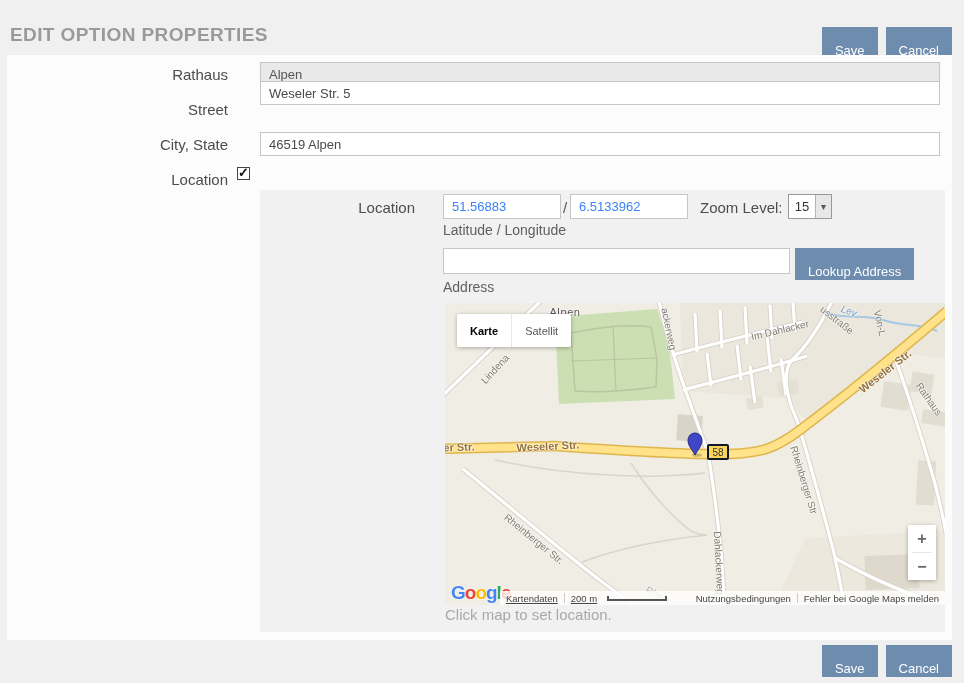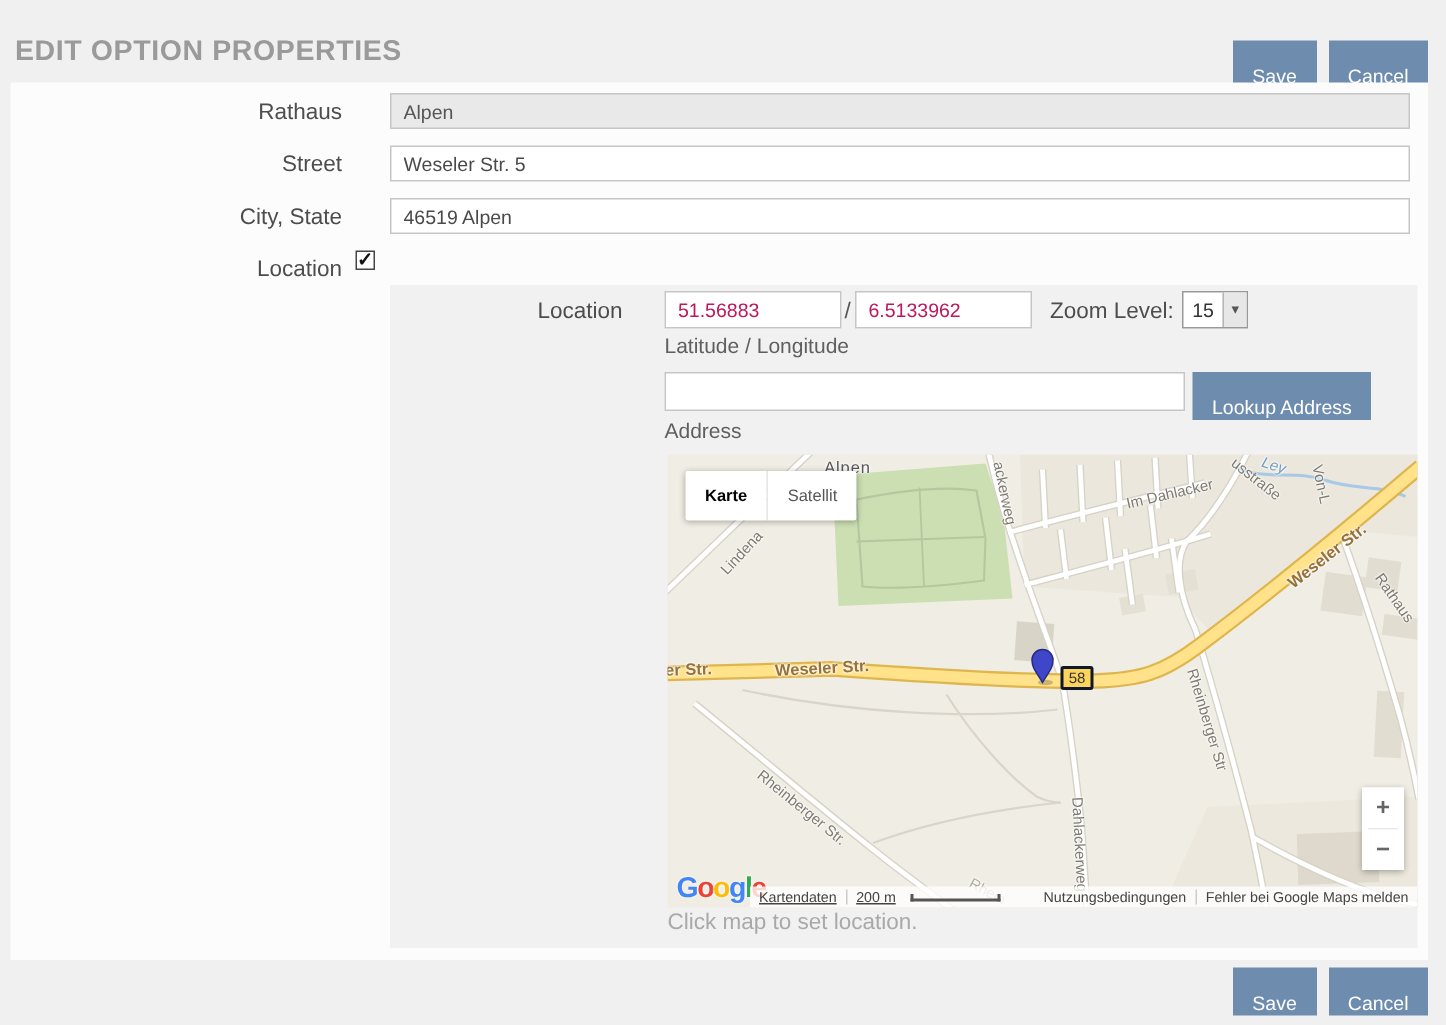--- a/index.html
+++ b/index.html
@@ -25,21 +25,21 @@
   .tinput:disabled, .tinput.disabled { background:#e9e9e9; color:#555; }
 
   .checkbox { position:absolute; left:230px; top:112px; width:13px; height:13px;
               background:#fff; border:1px solid #444; display:inline-block; cursor:pointer; }
   .checkbox .check { position:absolute; left:0px; top:-3px; font-size:13px; font-weight:bold; color:#111; }
 
   
   .loc-panel { position:absolute; left:253px; top:135px; width:685px; height:442px; background:#f1f1f1; }
   .loc-label { position:absolute; left:0; top:9px; width:155px; text-align:right; font-size:15px; color:#4d4d4d; }
   .coord { position:absolute; top:4px; width:118px; height:25px; border:1px solid #c6c6c6;
-           background:#fff; font-family:inherit; font-size:13px; color:#be185d; padding:0 8px; }
+           background:#fff; font-family:inherit; font-size:13px; color:#3b82f6; padding:0 8px; }
   .coord.lat { left:183px; } .coord.lng { left:310px; }
   .slash { position:absolute; left:303px; top:9px; font-size:15px; color:#555; }
   .zoom-label { position:absolute; left:440px; top:9px; font-size:15px; color:#4d4d4d; }
   .select { position:absolute; left:528px; top:4px; width:44px; height:25px; border:1px solid #999;
             background:#fff; display:flex; cursor:pointer; }
   .select-value { flex:1; font-size:13px; color:#333; text-align:center; line-height:23px; }
   .select-arrow { width:16px; background:#e7e7e7; border-left:1px solid #b5b5b5; color:#555;
                   font-size:10px; text-align:center; line-height:23px; }
   .helper { position:absolute; left:183px; font-size:14px; color:#5f5f5f; }
   .addr-input { position:absolute; left:183px; top:58px; width:347px; height:26px; border:1px solid #c6c6c6;
@@ -93,21 +93,21 @@
     <button class="btn">Save</button>
     <button class="btn">Cancel</button>
   </div>
 
   <div class="panel">
 
     <label class="flabel" style="top:11px;">Rathaus</label>
     <input class="tinput disabled" style="top: 7px;" disabled="" value="Alpen">
 
     <label class="flabel" style="top:46px;">Street</label>
-    <input class="tinput" style="top: 42px;" value="Weseler Str. 5">
+    <input class="tinput" style="top: 26px;" value="Weseler Str. 5">
 
     <label class="flabel" style="top:81px;">City, State</label>
     <input class="tinput" style="top: 77px;" value="46519 Alpen">
 
     <label class="flabel" style="top:116px;">Location</label>
     <span class="checkbox">
         <span class="check">✓</span>
       </span>
 
     <div class="loc-panel">

